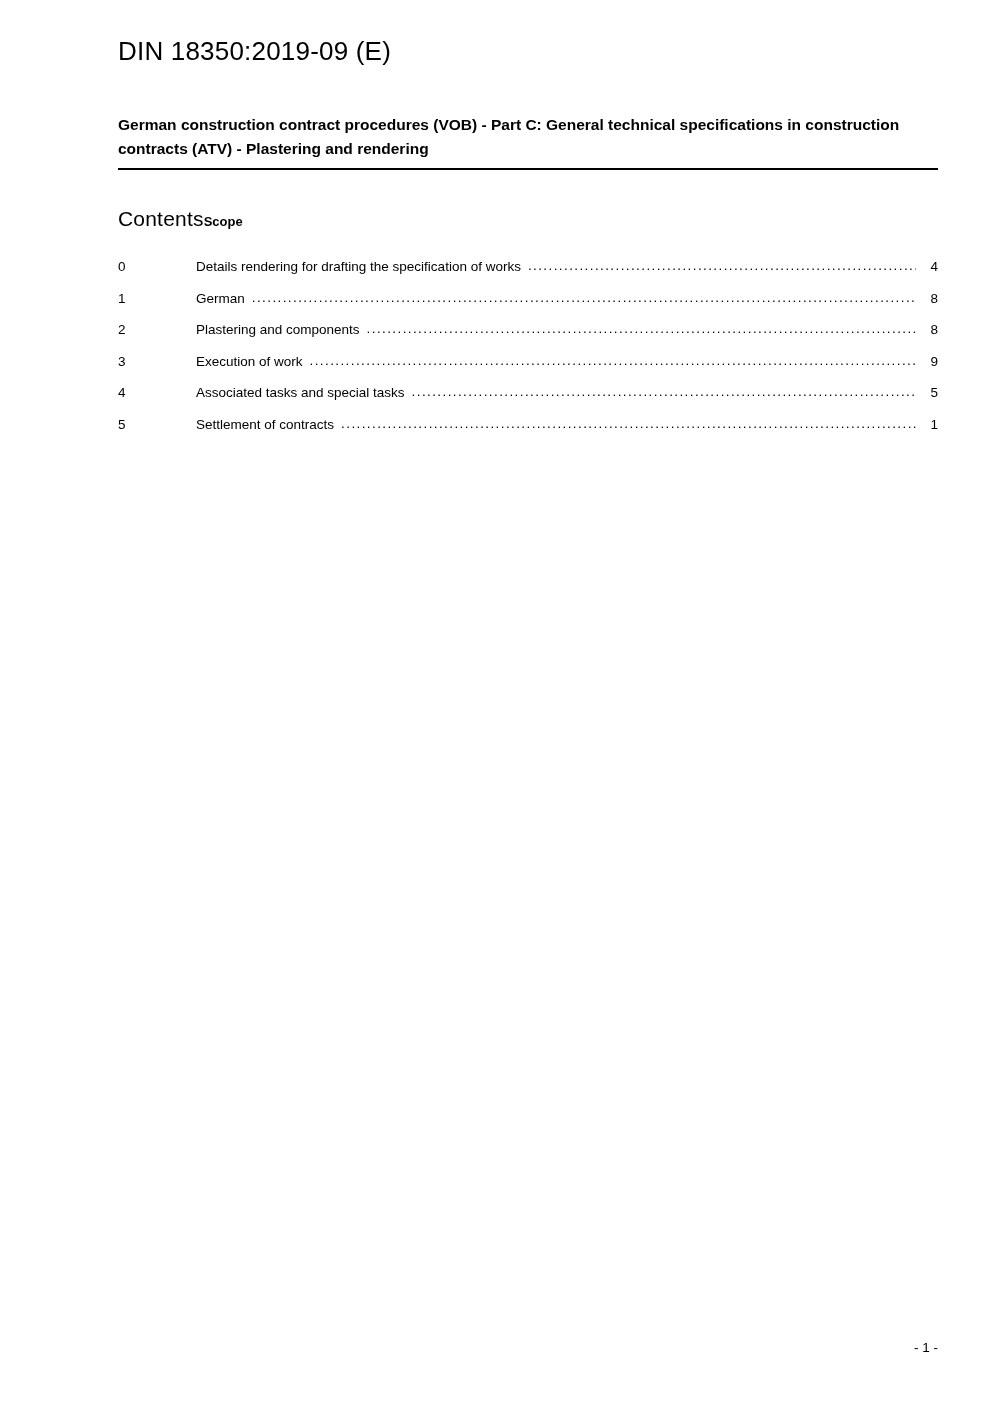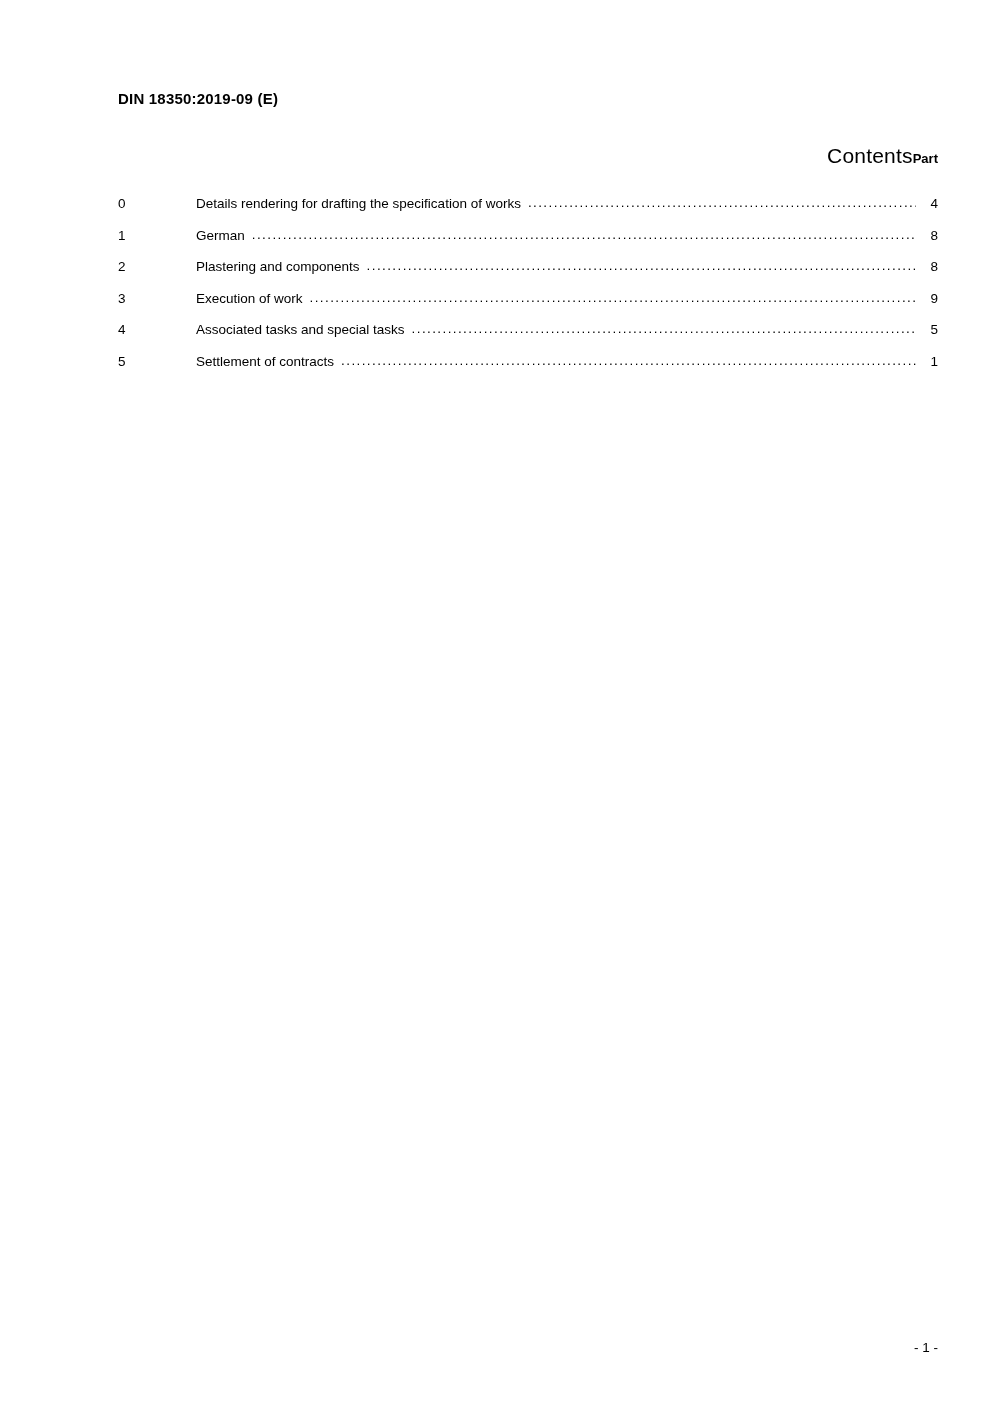--- a/index.html
+++ b/index.html
@@ -19,40 +19,40 @@
     box-sizing: border-box;
     overflow: hidden;
   }
   .content {
     position: absolute;
     left: 118px;
     top: 0;
     width: 820px;
   }
   .doc-number {
-    margin-top: 90px;
-    font-size: 15px;
-    font-weight: bold;
+    margin-top: 36px;
+    font-size: 26px;
+    font-weight: normal;
     letter-spacing: 0.2px;
   }
   .doc-title {
     margin-top: 46px;
     font-size: 15.5px;
     font-weight: bold;
     line-height: 1.55;
     padding-bottom: 7px;
     border-bottom: 2px solid #000000;
     width: 820px;
     box-sizing: border-box;
   }
   .contents-row {
     margin-top: 37px;
     display: flex;
     align-items: baseline;
-    justify-content: flex-end;
+    justify-content: flex-start;
   }
   .contents-heading {
     font-size: 21px;
     font-weight: normal;
     letter-spacing: 0.2px;
   }
   .page-label {
     font-size: 13px;
     font-weight: bold;
   }
@@ -97,24 +97,25 @@
   }
 </style>
 </head>
 <body>
 
 <div class="page">
   <div class="content">
 
     <div class="doc-number">DIN 18350:2019-09 (E)</div>
 
+    <div class="doc-title">German construction contract procedures (VOB) - Part C: General technical specifications in construction contracts (ATV) - Plastering and rendering</div>
 
     <div class="contents-row">
       <div class="contents-heading">Contents</div>
-      <div class="page-label">Part</div>
+      <div class="page-label">Scope</div>
     </div>
 
     <div class="toc">
 
       <div class="toc-entry">
         <span class="toc-num">0</span>
         <span class="toc-title">Details rendering for drafting the specification of works</span>
         <span class="toc-dots">......................................................................................................................................................</span>
         <span class="toc-page">4</span>
       </div>

